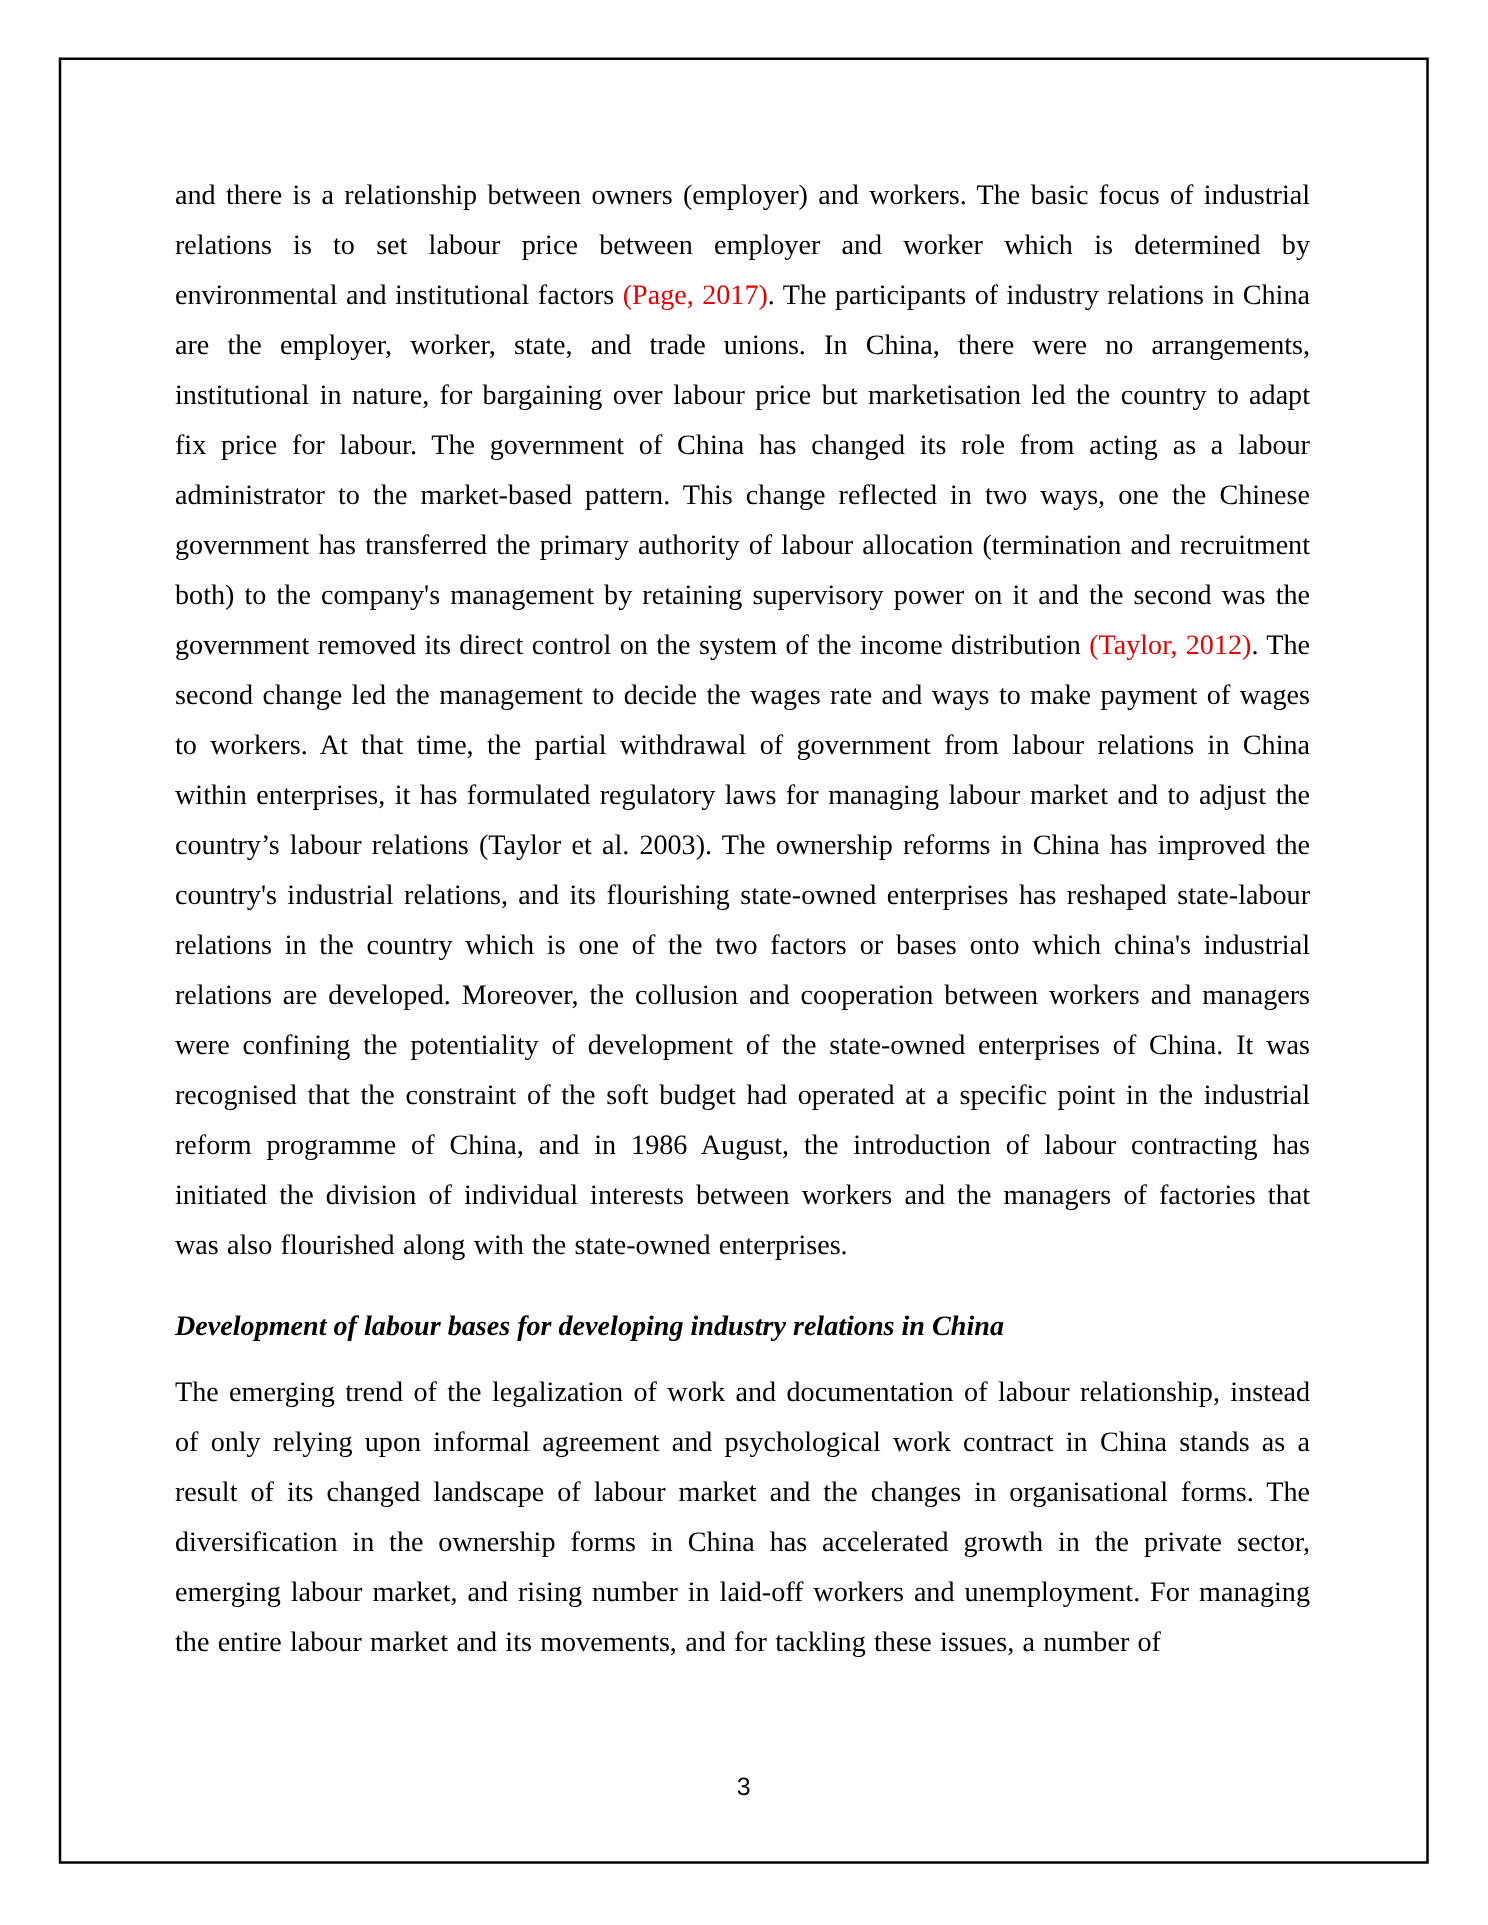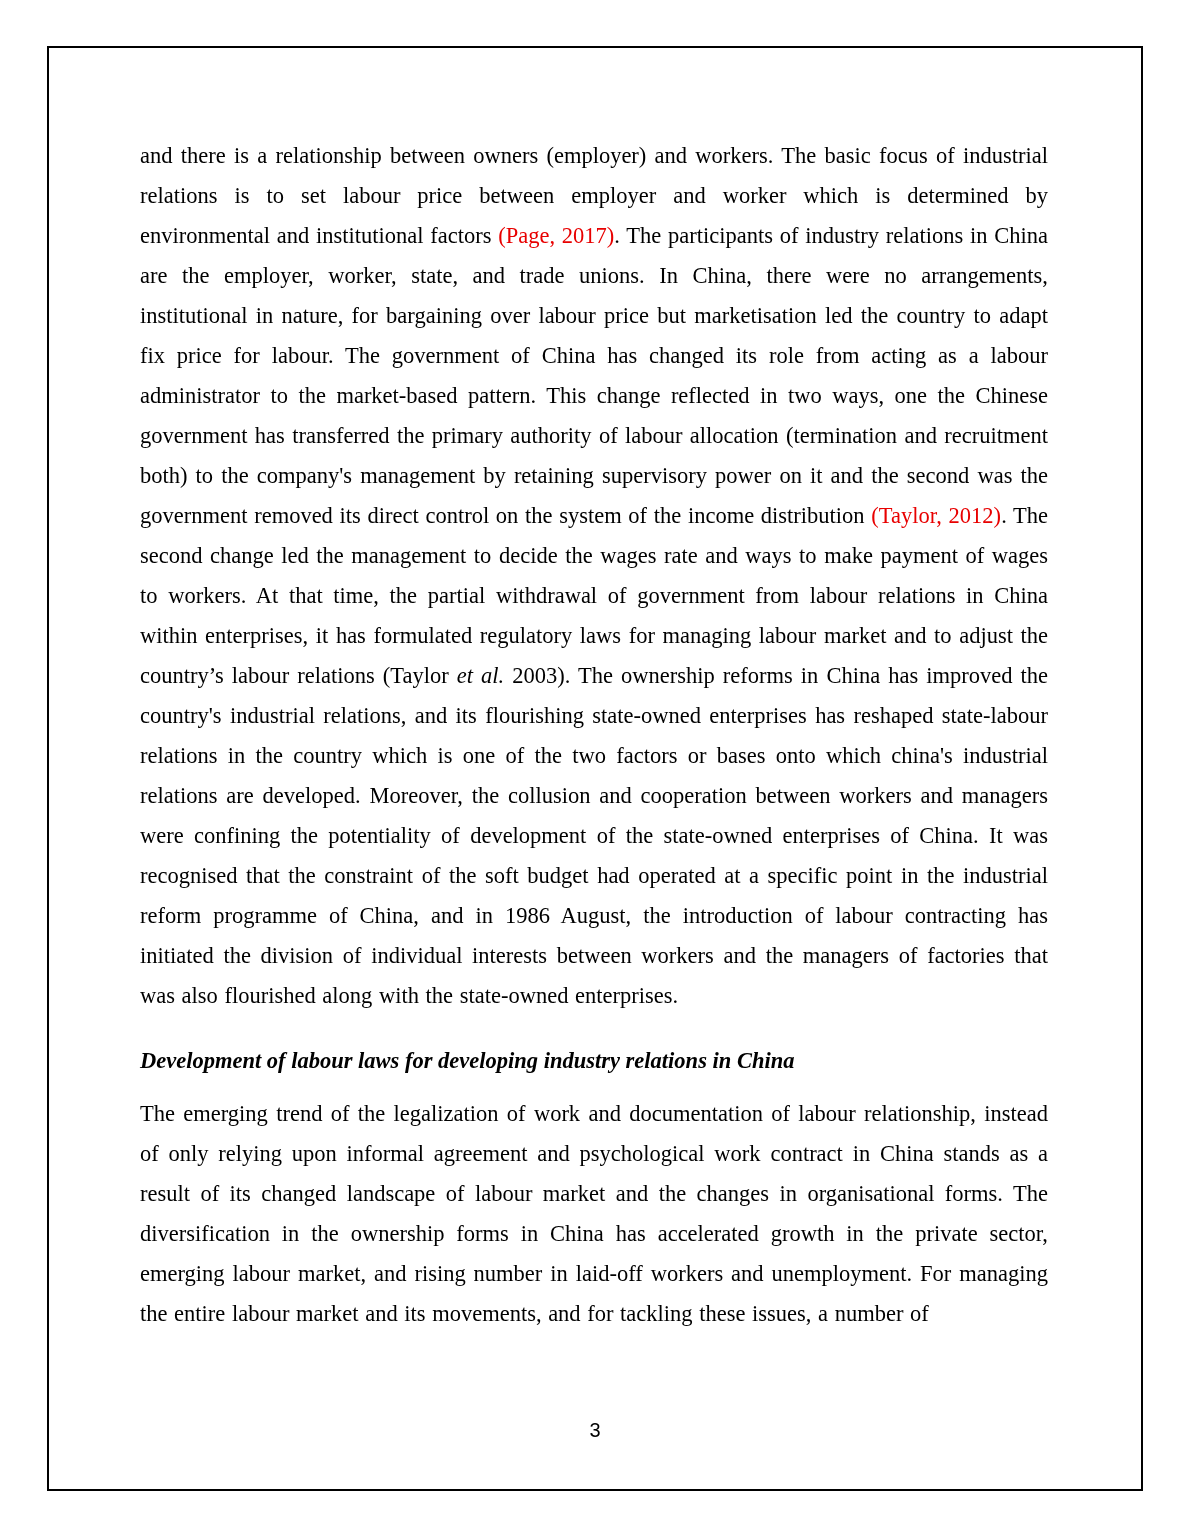--- a/index.html
+++ b/index.html
@@ -40,39 +40,39 @@
   h2.section-heading {
     margin: 25px 0 13px 0;
     font-size: 22.5px;
     line-height: 40px;
     font-weight: bold;
     font-style: italic;
     text-align: left;
   }
   .run-normal { }
   .run-citation { color: var(--citation-color, #e80000); }
-  .run-italic { font-style: italic; }
+  .run-italic { }
   .page-number {
     position: absolute;
     left: 0;
     top: 1416px;
     width: 1190px;
     text-align: center;
     font-family: "Liberation Sans", "DejaVu Sans", sans-serif;
     font-size: 20px;
     line-height: 28px;
     color: #000000;
   }
 </style>
 </head>
 <body>
 
 <div class="page-border"></div>
 
 <div class="content">
   <p class="body-para"><span class="run-normal">and there is a relationship between owners (employer) and workers. The basic focus of industrial relations is to set labour price between employer and worker which is determined by environmental and institutional factors </span><span class="run-citation">(Page, 2017)</span><span class="run-normal">. The participants of industry relations in China are the employer, worker, state, and trade unions. In China, there were no arrangements, institutional in nature, for bargaining over labour price but marketisation led the country to adapt fix price for labour. The government of China has changed its role from acting as a labour administrator to the market-based pattern. This change reflected in two ways, one the Chinese government has transferred the primary authority of labour allocation (termination and recruitment both) to the company's management by retaining supervisory power on it and the second was the government removed its direct control on the system of the income distribution </span><span class="run-citation">(Taylor, 2012)</span><span class="run-normal">. The second change led the management to decide the wages rate and ways to make payment of wages to workers. At that time, the partial withdrawal of government from labour relations in China within enterprises, it has formulated regulatory laws for managing labour market and to adjust the country’s labour relations (Taylor </span><span class="run-italic">et al.</span><span class="run-normal"> 2003). The ownership reforms in China has improved the country's industrial relations, and its flourishing state-owned enterprises has reshaped state-labour relations in the country which is one of the two factors or bases onto which china's industrial relations are developed. Moreover, the collusion and cooperation between workers and managers were confining the potentiality of development of the state-owned enterprises of China. It was recognised that the constraint of the soft budget had operated at a specific point in the industrial reform programme of China, and in 1986 August, the introduction of labour contracting has initiated the division of individual interests between workers and the managers of factories that was also flourished along with the state-owned enterprises.</span></p>
 
-  <h2 class="section-heading">Development of labour laws for developing industry relations in China</h2>
+  <h2 class="section-heading">Development of labour bases for developing industry relations in China</h2>
 
   <p class="body-para"><span class="run-normal">The emerging trend of the legalization of work and documentation of labour relationship, instead of only relying upon informal agreement and psychological work contract in China stands as a result of its changed landscape of labour market and the changes in organisational forms. The diversification in the ownership forms in China has accelerated growth in the private sector, emerging labour market, and rising number in laid-off workers and unemployment. For managing the entire labour market and its movements, and for tackling these issues, a number of</span></p>
 </div>
 
 <div class="page-number">3</div>
 
 </body></html>

